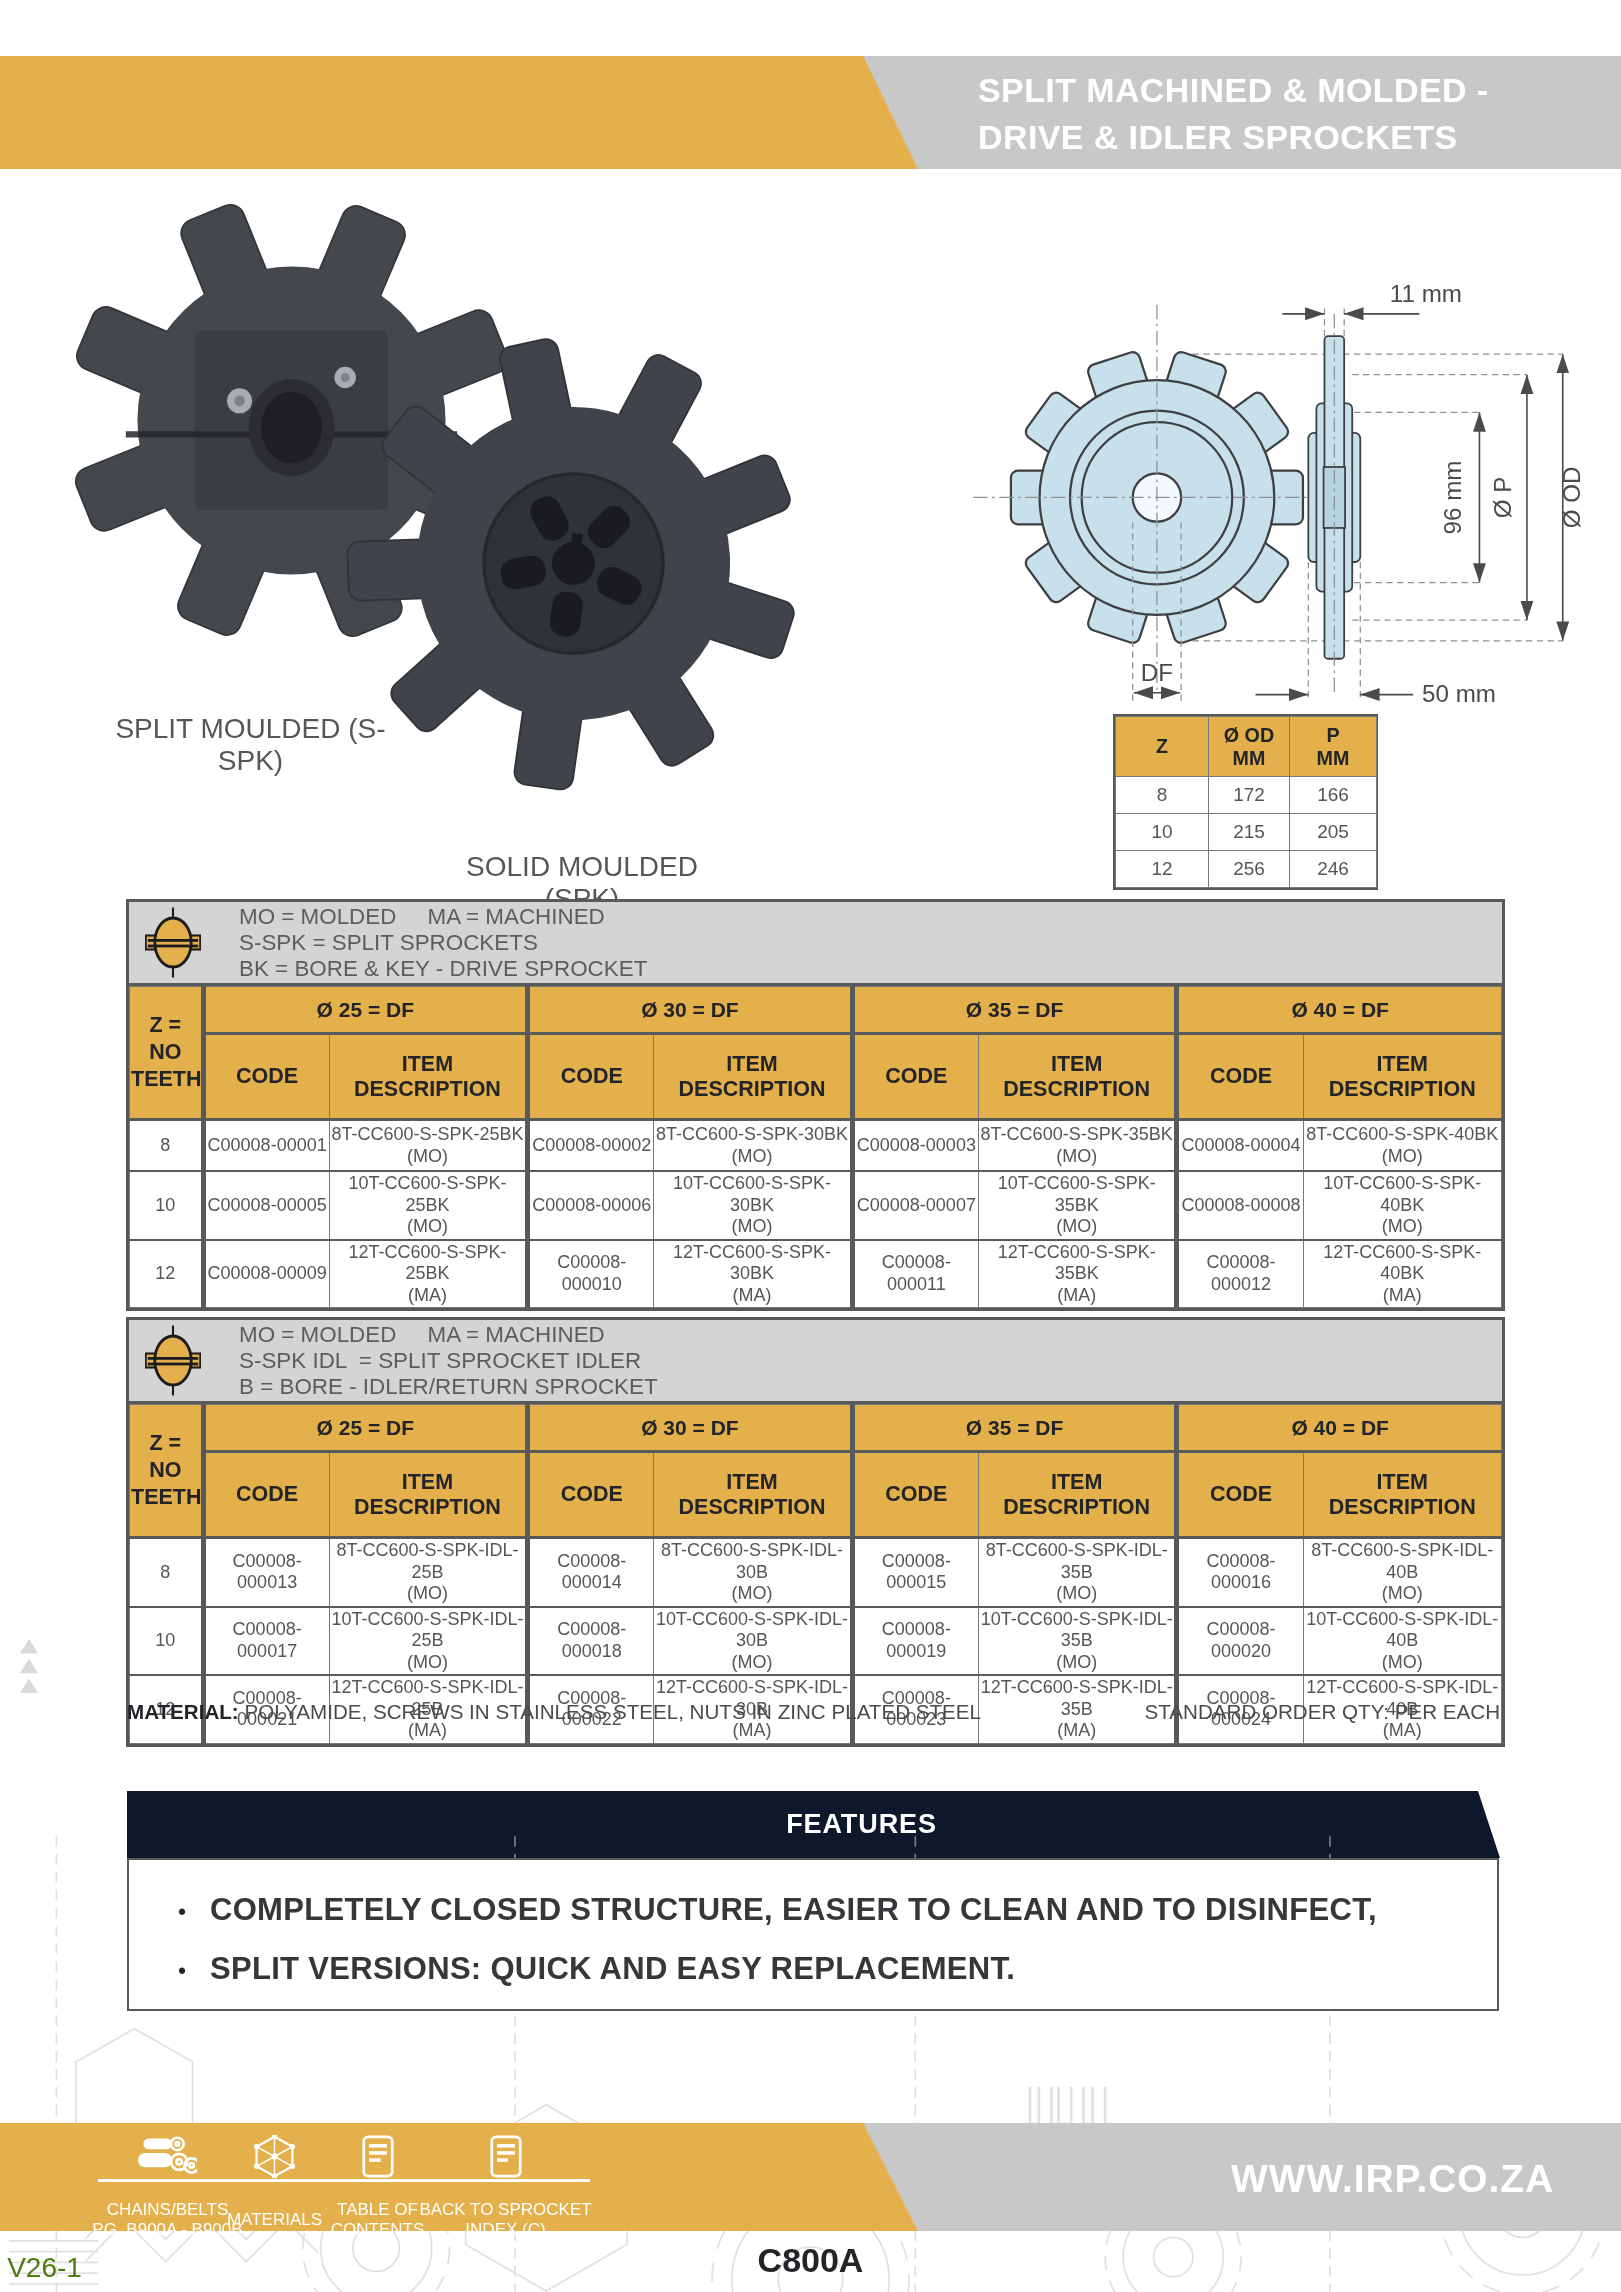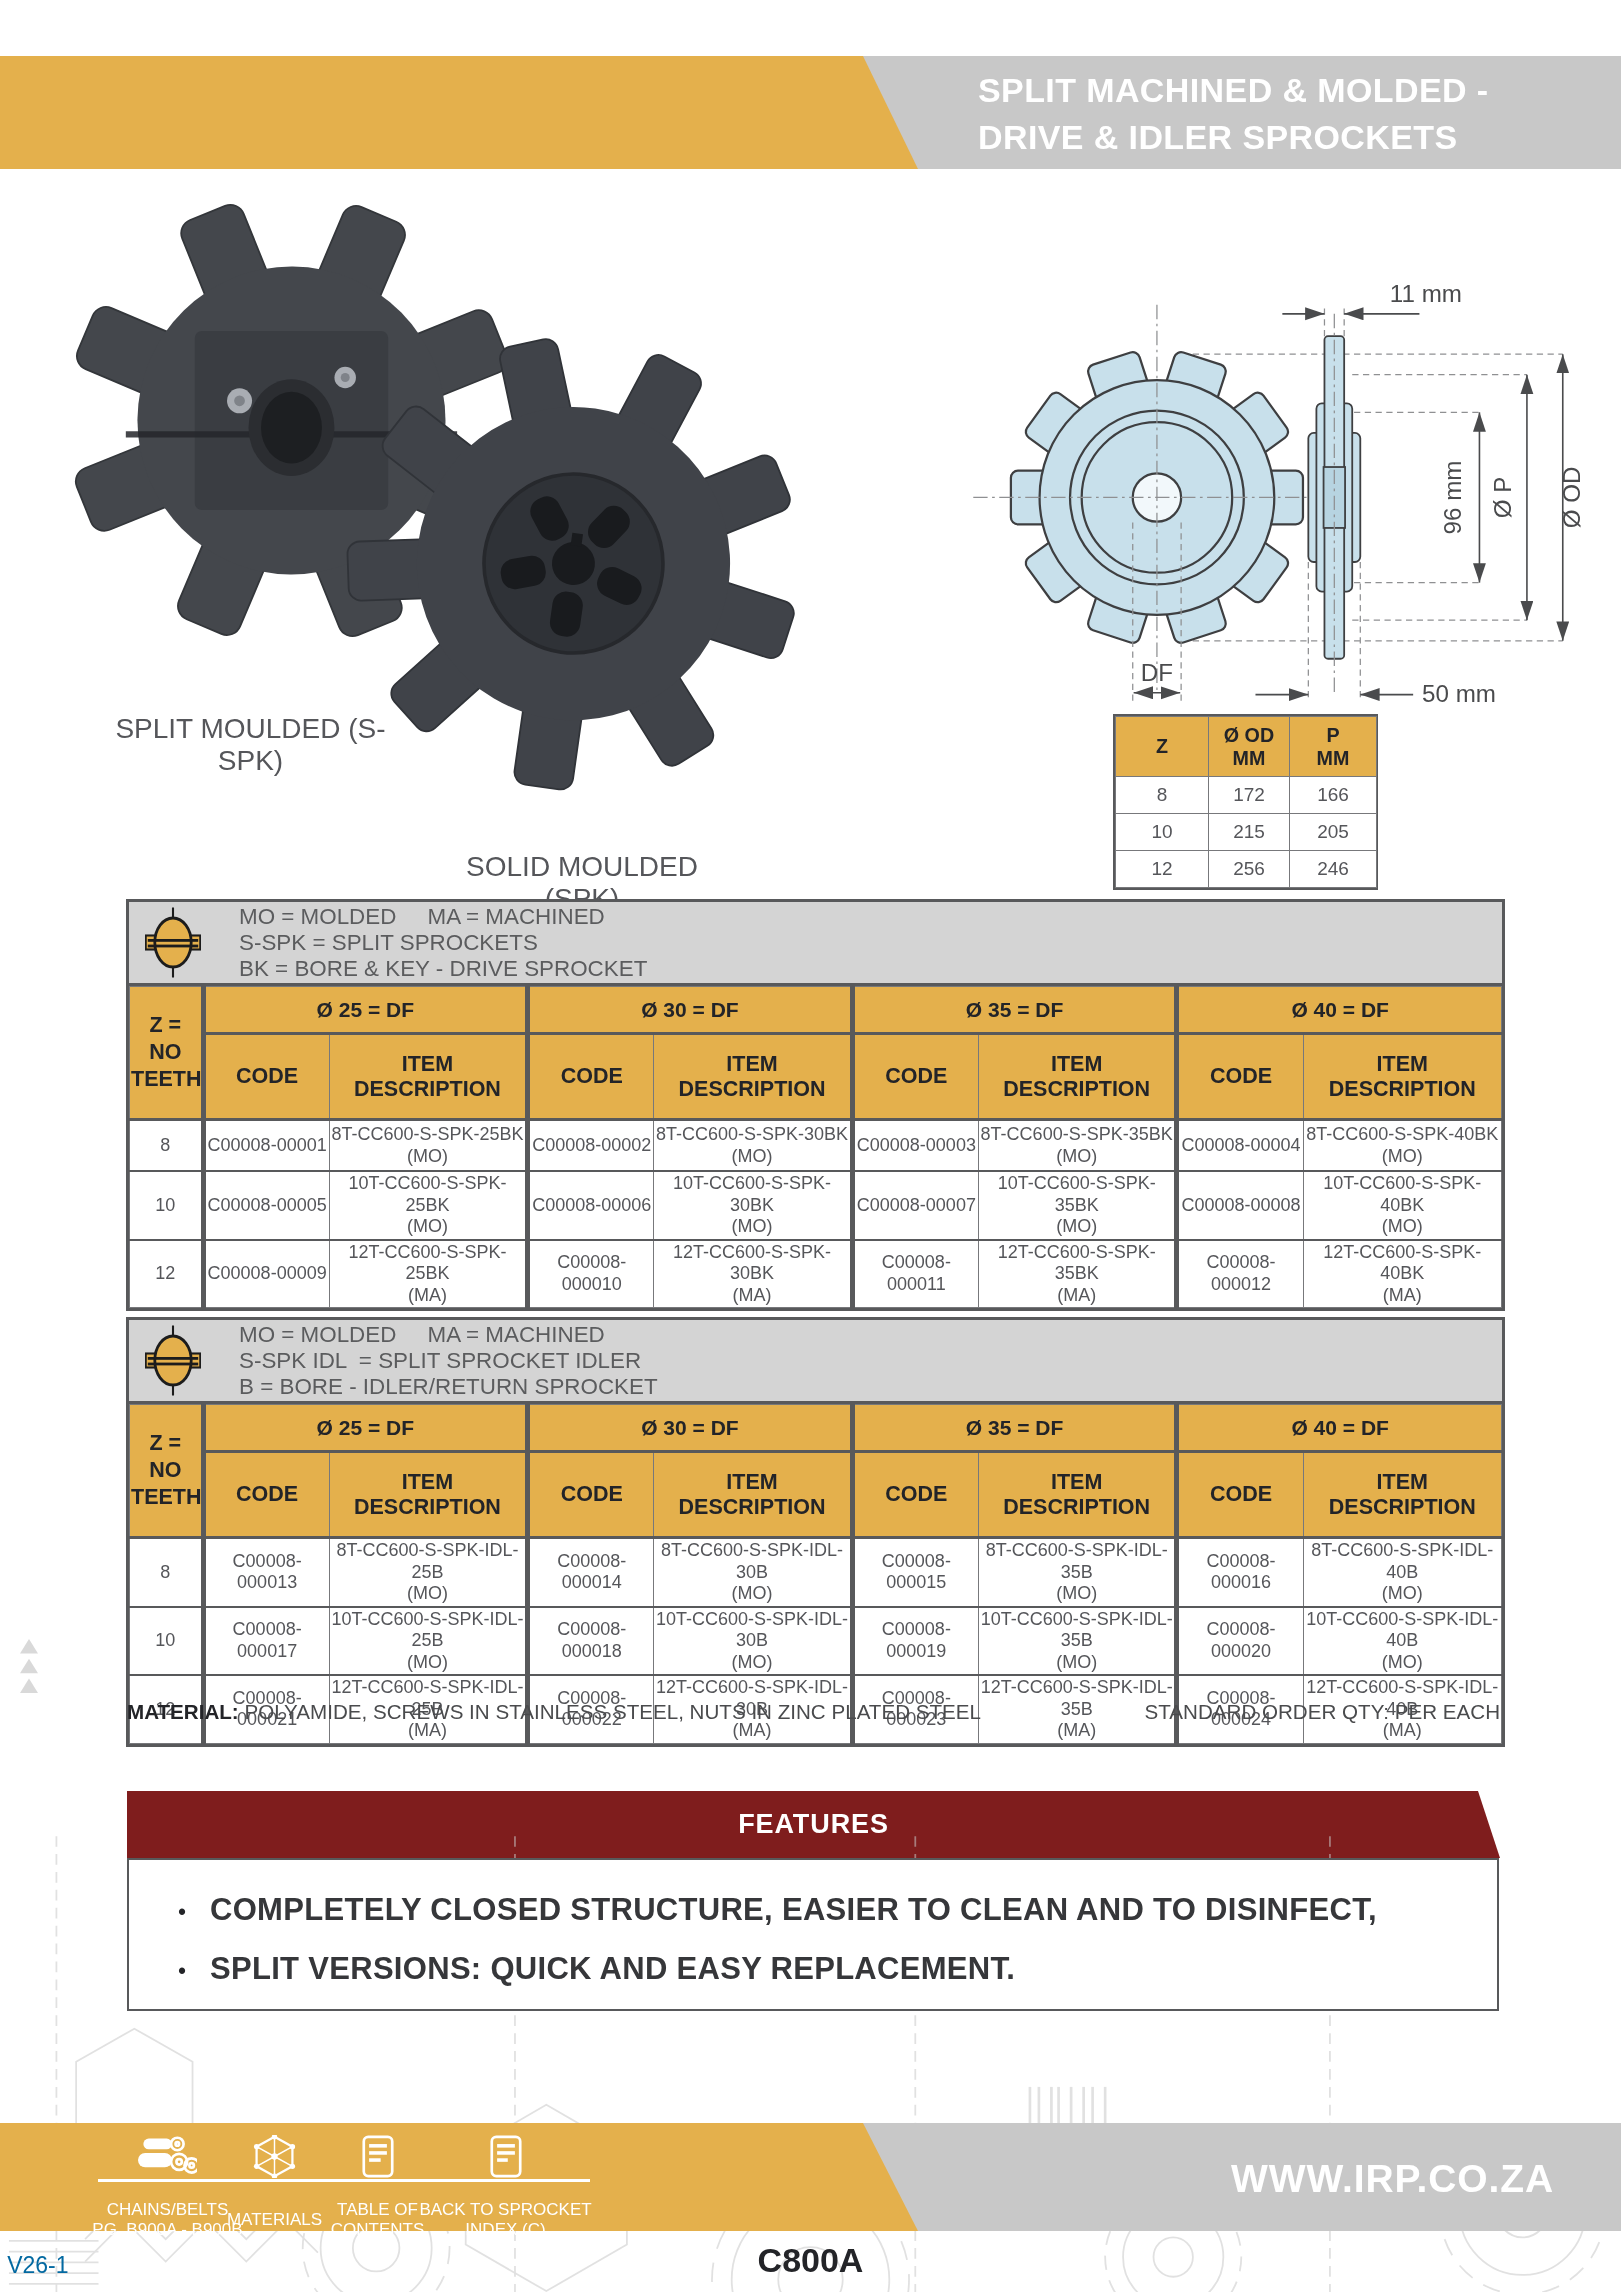--- a/index.html
+++ b/index.html
@@ -42,42 +42,42 @@
   .cat-table .gl{border-left:5.4px solid #58595b;}
   .cat-table tbody td{background:#fff;color:#55565a;font-size:18px;line-height:21.5px;height:47px;
                       white-space:pre-line;border-top:2.7px solid #58595b;}
 
   
   .material{position:absolute;left:127px;top:1700px;width:1373px;font-size:20.6px;color:#4a4b4d;}
   .material b{color:#232428;}
   .material .qty{float:right;}
 
   
-  .feat-band{position:absolute;left:127px;top:1791px;width:1373px;height:67px;background:#7f1d1d;
-             clip-path:polygon(0 0,1351px 0,1373px 100%,0 100%);}
+  .feat-band{position:absolute;left:127px;top:1791px;width:1373px;height:67px;background:#0f172a;
+             clip-path:polygon(0 0,1351px 0,1373px 100%,0 100%);padding-left:48px;}
   .feat-band span{display:block;text-align:center;line-height:67px;color:#ffffff;font-weight:bold;
                   font-size:27px;letter-spacing:0.9px;}
   .feat-box{position:absolute;left:127px;top:1858px;width:1368px;height:149px;border:2.7px solid #58595b;
             background:#fff;z-index:3;}
   .bullet-row{display:flex;margin:32px 0 0 25px;align-items:baseline;}
   .bullet-row:nth-child(2){margin-top:23px;}
   .bullet-dot{font-size:23px;color:#232428;width:56px;text-align:center;}
   .bullet-text{font-size:31px;font-weight:bold;color:#36373a;letter-spacing:0.3px;}
 
   
   .foot-gray{position:absolute;left:0;top:2123px;width:1621px;height:108px;background:#c8c8c8;z-index:2;}
   .foot-gold{position:absolute;left:0;top:2123px;width:922px;height:108px;background:#e4b04c;z-index:3;
              clip-path:polygon(0 0,863px 0,918px 100%,0 100%);}
   .f-item{position:absolute;z-index:4;text-align:center;}
   .f-icon{display:block;margin:0 auto;height:43px;}
   .f-label{display:block;margin-top:21.5px;color:#ffffff;font-size:17px;line-height:20.6px;white-space:pre-line;}
   .f-sep{position:absolute;left:98px;top:2179px;width:492px;height:2.7px;background:#ffffff;z-index:4;}
   .website{position:absolute;left:1155px;top:2157px;width:475px;z-index:4;text-align:center;
            color:#ffffff;font-weight:bold;font-size:39px;letter-spacing:0.9px;}
-  .version{position:absolute;left:7.2px;top:2252px;font-size:23px;color:#0369a1;z-index:4;}
+  .version{position:absolute;left:7.2px;top:2252px;font-size:28px;color:#4d7c0f;z-index:4;}
   .pagecode{position:absolute;left:721px;top:2241px;width:179px;text-align:center;z-index:4;
             font-size:34px;font-weight:bold;color:#232428;}
 
   .wm{position:absolute;z-index:1;}
   svg text{font-family:"Liberation Sans",sans-serif;}
 </style>
 </head>
 <body>
 
 <div class="page">

